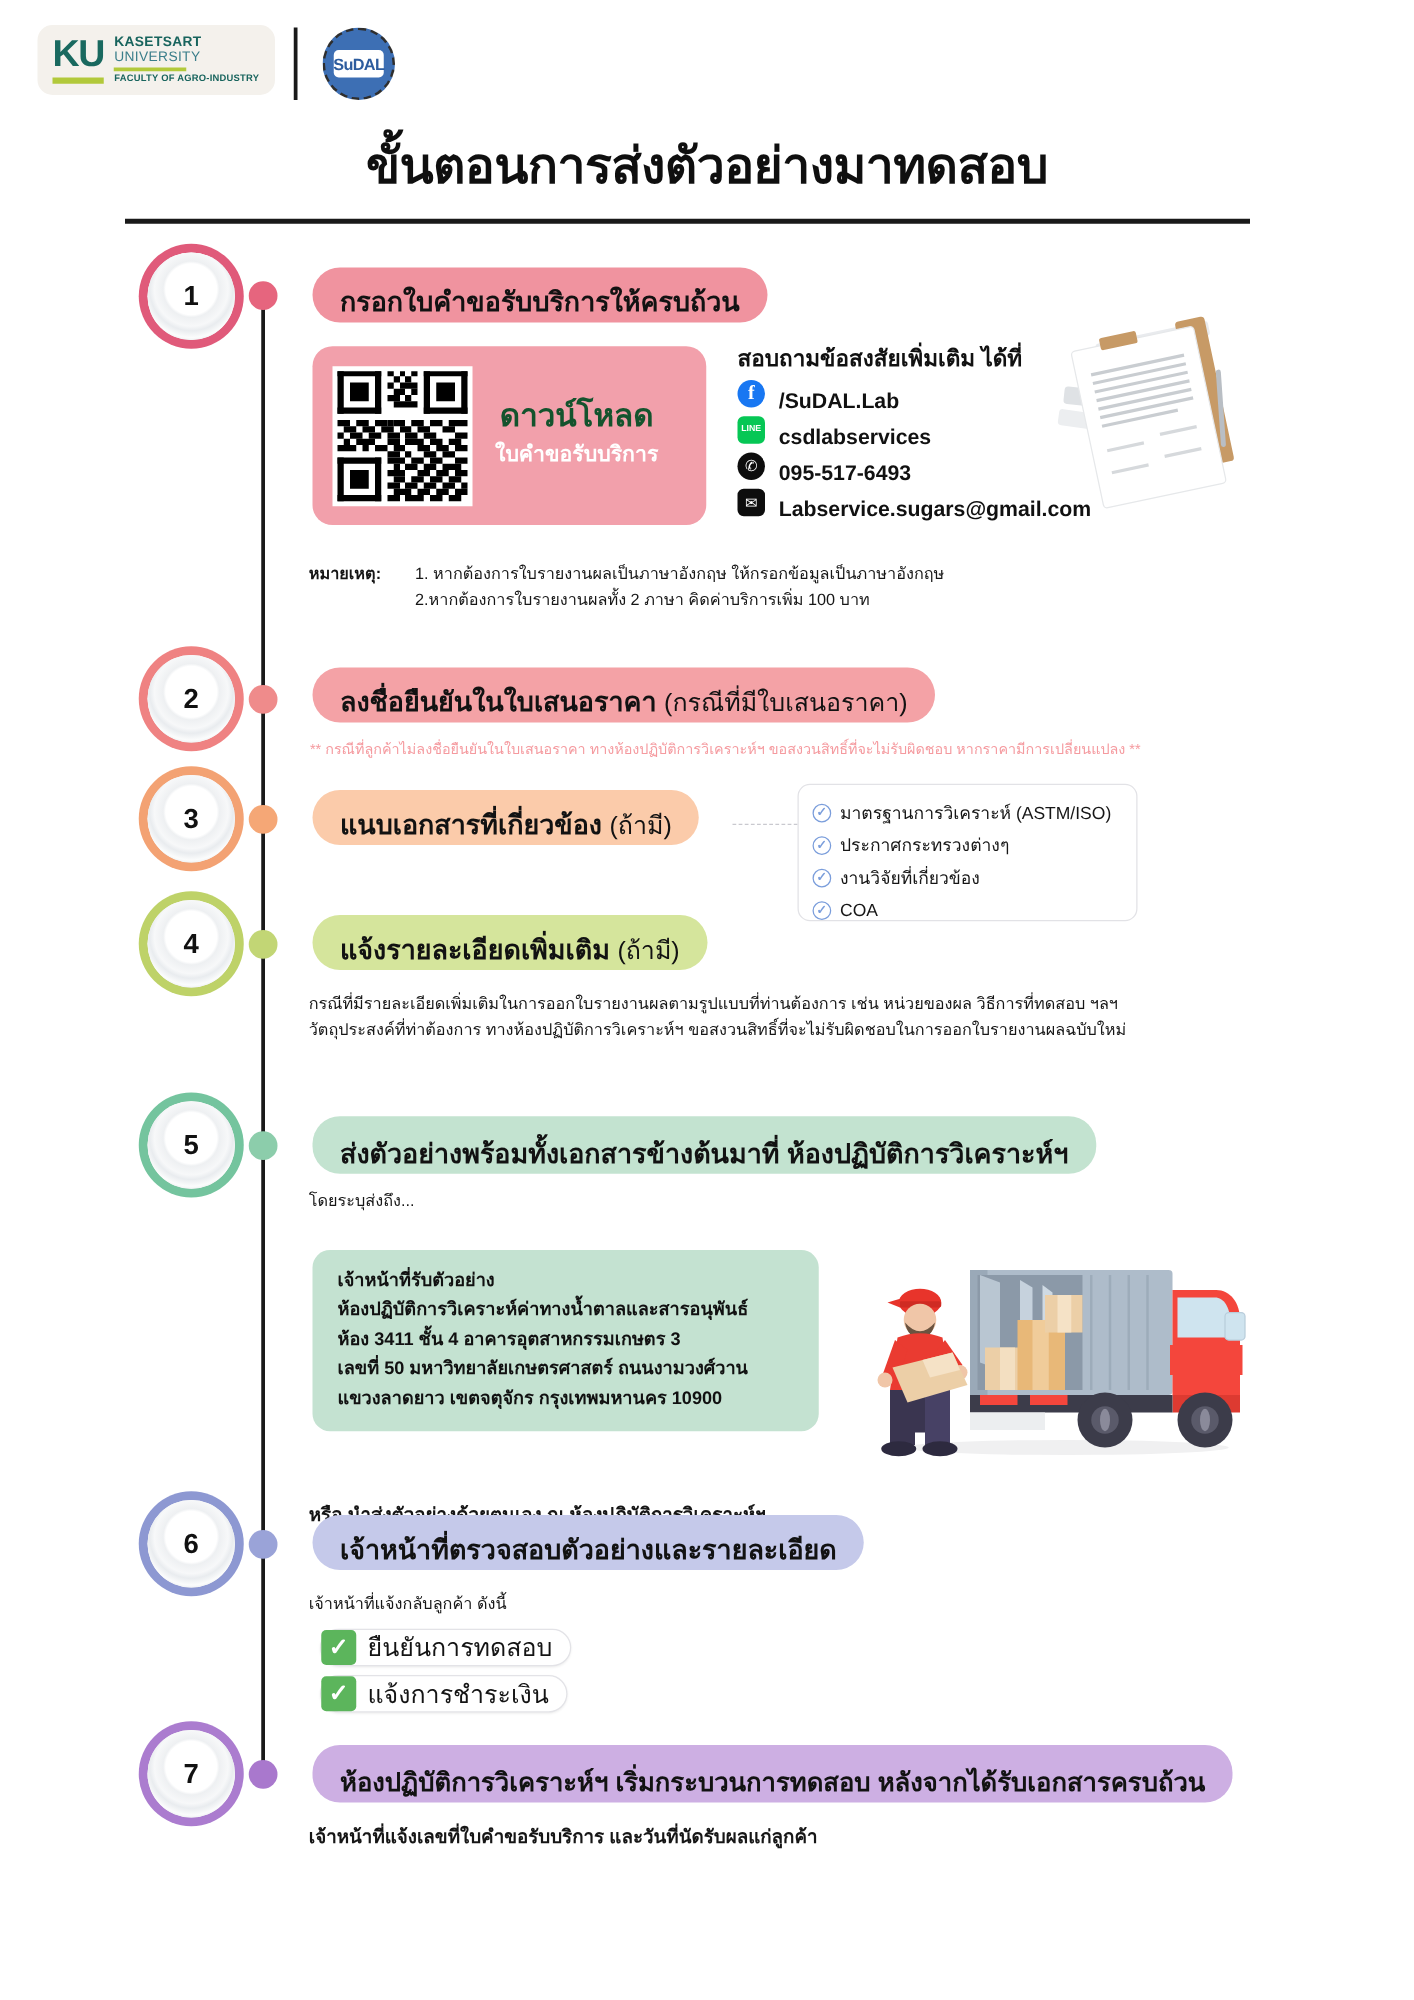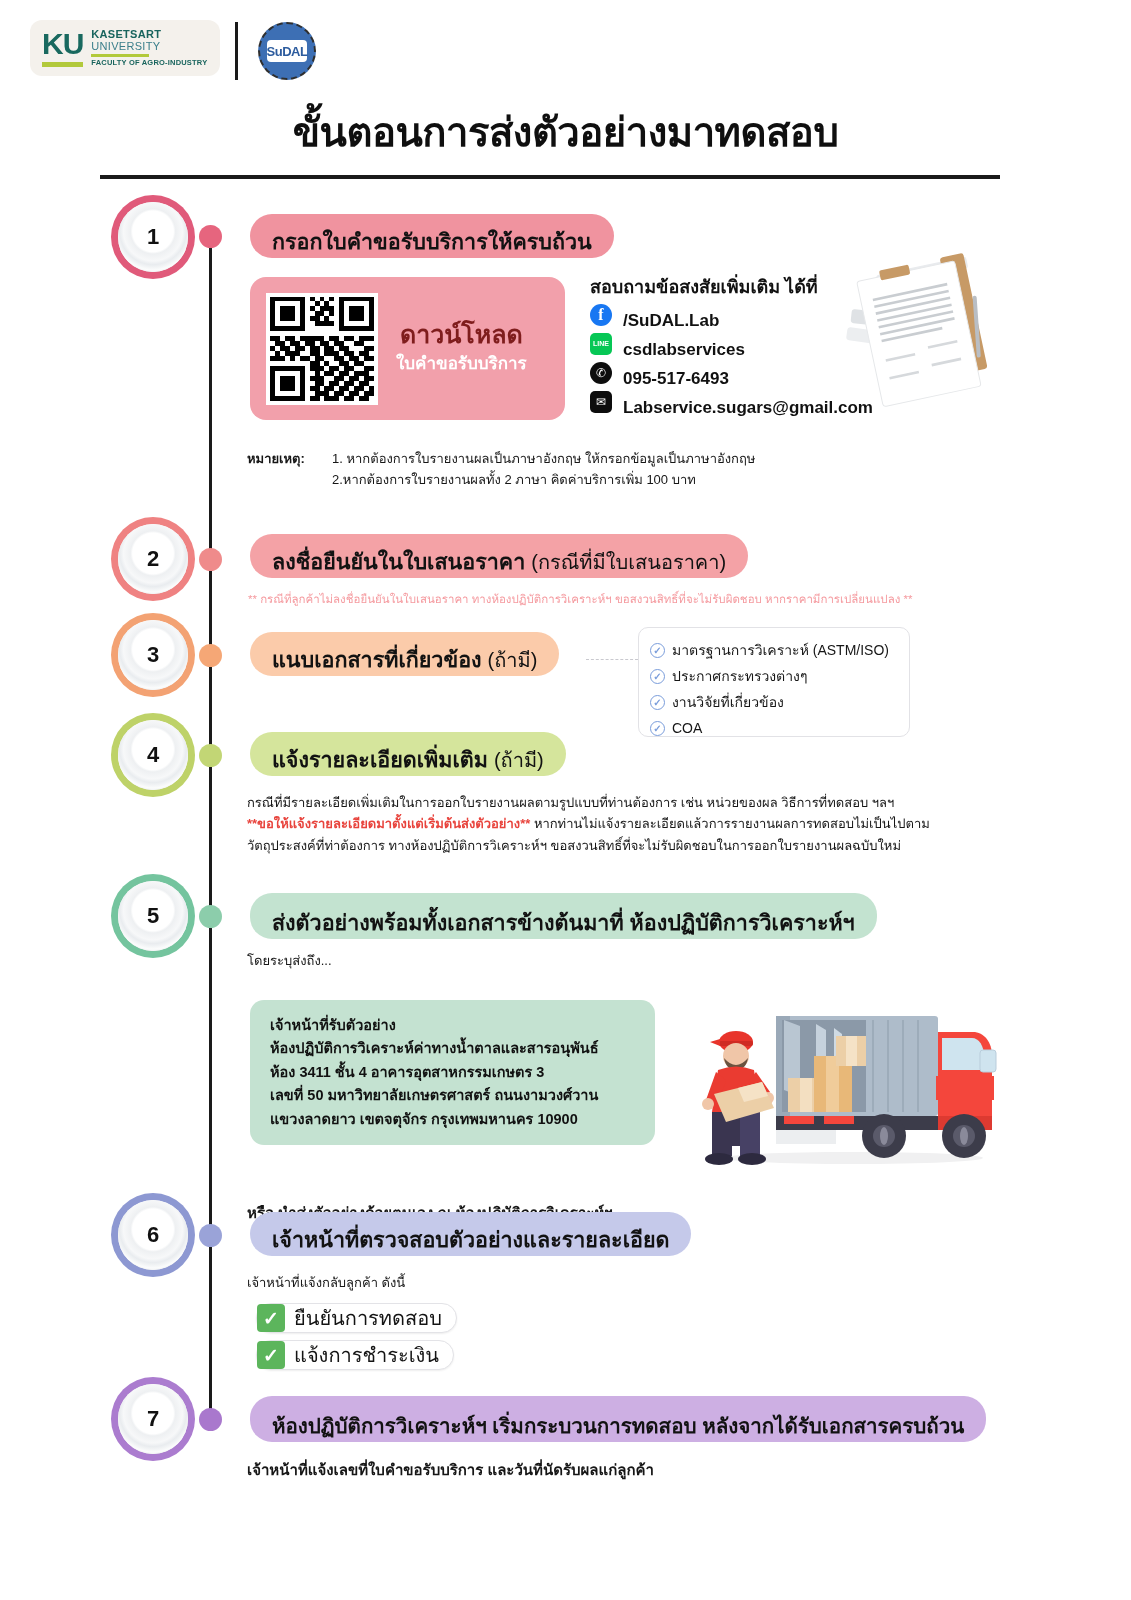--- a/index.html
+++ b/index.html
@@ -76,21 +76,21 @@
 
   
   .qr-card {
     position:absolute; left:250px; top:277px; width:315px; height:143px;
     background:#f2a0ab; border-radius:16px; display:flex; align-items:center;
   }
   .qr-box { width:112px; height:112px; background:#fff; margin-left:16px; padding:4px; }
   .qr-grid { width:100%; height:100%; display:grid; grid-template-columns:repeat(21,1fr); grid-template-rows:repeat(21,1fr); }
   .qr-grid i { background:#000; }
   .qr-label { margin-left:18px; text-align:center; }
-  .qr-l1 { font-size:25px; font-weight:bold; color:#7f1d1d; line-height:1.1; }
+  .qr-l1 { font-size:25px; font-weight:bold; color:#14532d; line-height:1.1;font-family:Liberation Mono, monospace; }
   .qr-l2 { font-size:17px; color:#ffffff; font-weight:bold; }
 
   
   .contact-head { position:absolute; left:590px; top:272px; font-size:18px; font-weight:bold; color:#111; }
   .contact-list { position:absolute; left:590px; top:300px; }
   .contact-row { display:flex; align-items:center; height:29px; gap:11px; }
   .ci { width:22px;height:22px;border-radius:50%;display:flex;align-items:center;justify-content:center;flex:0 0 22px; }
   .ci-fb { background:#1877f2; color:#fff; font-weight:bold; font-size:16px; font-family:"Liberation Serif",serif; }
   .ci-line { background:#06c755; color:#fff; font-size:7px; font-weight:bold; border-radius:5px; }
   .ci-ph { background:#0d0d0d; color:#fff; font-size:12px; }
@@ -373,23 +373,20 @@
 <div class="step-circle" style="left:118px; top:720px; box-shadow:0 0 0 7px #bed268, 0 1px 3px rgba(0,0,0,.18);">
   <span>4</span>
 </div>
 <div class="step-dot" style="left:199px; top:744px; background:#c2d675;"></div>
 <div class="pill" style="left:250px; top:732px; height:44px; background:#d5e59c;">
   <span>แจ้งรายละเอียดเพิ่มเติม</span>
   <span class="paren" style="margin-left:6px;">(ถ้ามี)</span>
 </div>
 <div class="body-text" style="left:247px; top:792px; width:760px;">
   <div>กรณีที่มีรายละเอียดเพิ่มเติมในการออกใบรายงานผลตามรูปแบบที่ท่านต้องการ เช่น หน่วยของผล วิธีการที่ทดสอบ ฯลฯ</div>
-  <div>
-    <span class="warn">**ขอให้แจ้งรายละเอียดมาตั้งแต่เริ่มต้นส่งตัวอย่าง**</span><span> หากท่านไม่แจ้งรายละเอียดแล้วการรายงานผลการทดสอบไม่เป็นไปตาม</span>
-  </div>
   <div>วัตถุประสงค์ที่ท่าต้องการ ทางห้องปฏิบัติการวิเคราะห์ฯ ขอสงวนสิทธิ์ที่จะไม่รับผิดชอบในการออกใบรายงานผลฉบับใหม่</div>
 </div>
 
 <div class="step-circle" style="left:118px; top:881px; box-shadow:0 0 0 7px #74c49e, 0 1px 3px rgba(0,0,0,.18);">
   <span>5</span>
 </div>
 <div class="step-dot" style="left:199px; top:905px; background:#8ccdab;"></div>
 <div class="pill" style="left:250px; top:893px; height:46px; background:#c3e3d0;">
   <span>ส่งตัวอย่างพร้อมทั้งเอกสารข้างต้นมาที่ ห้องปฏิบัติการวิเคราะห์ฯ</span>
 </div>

